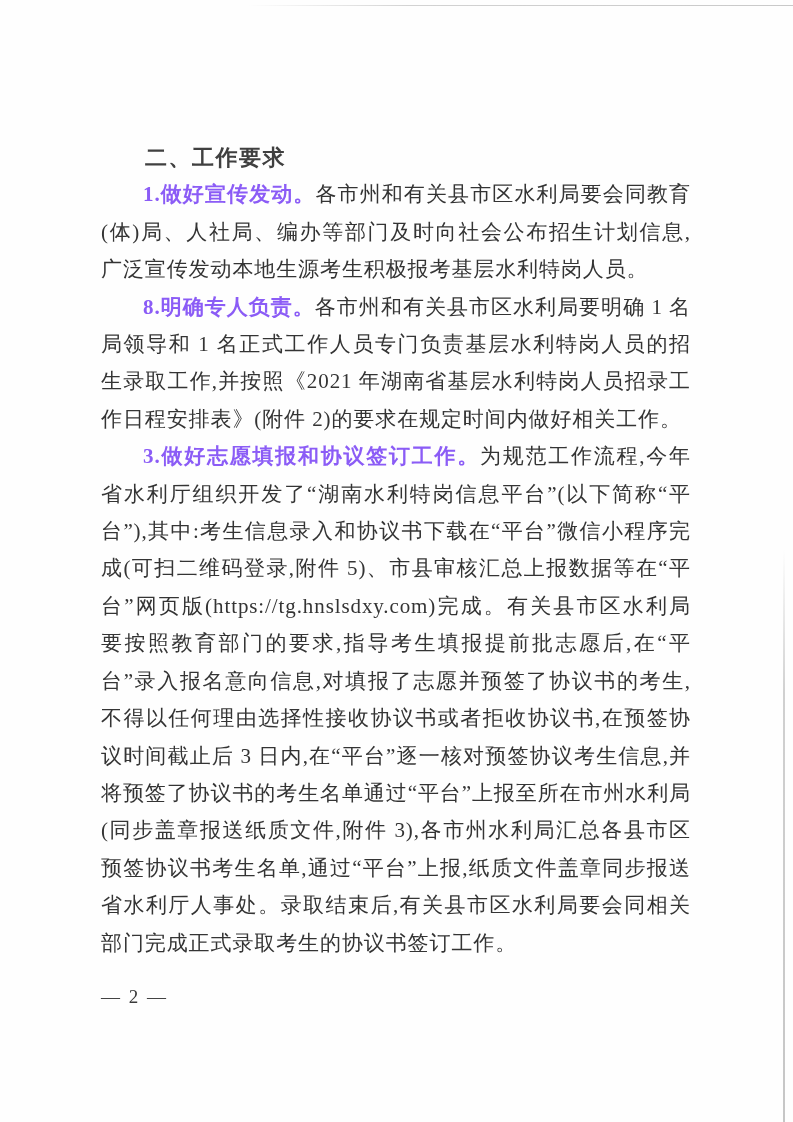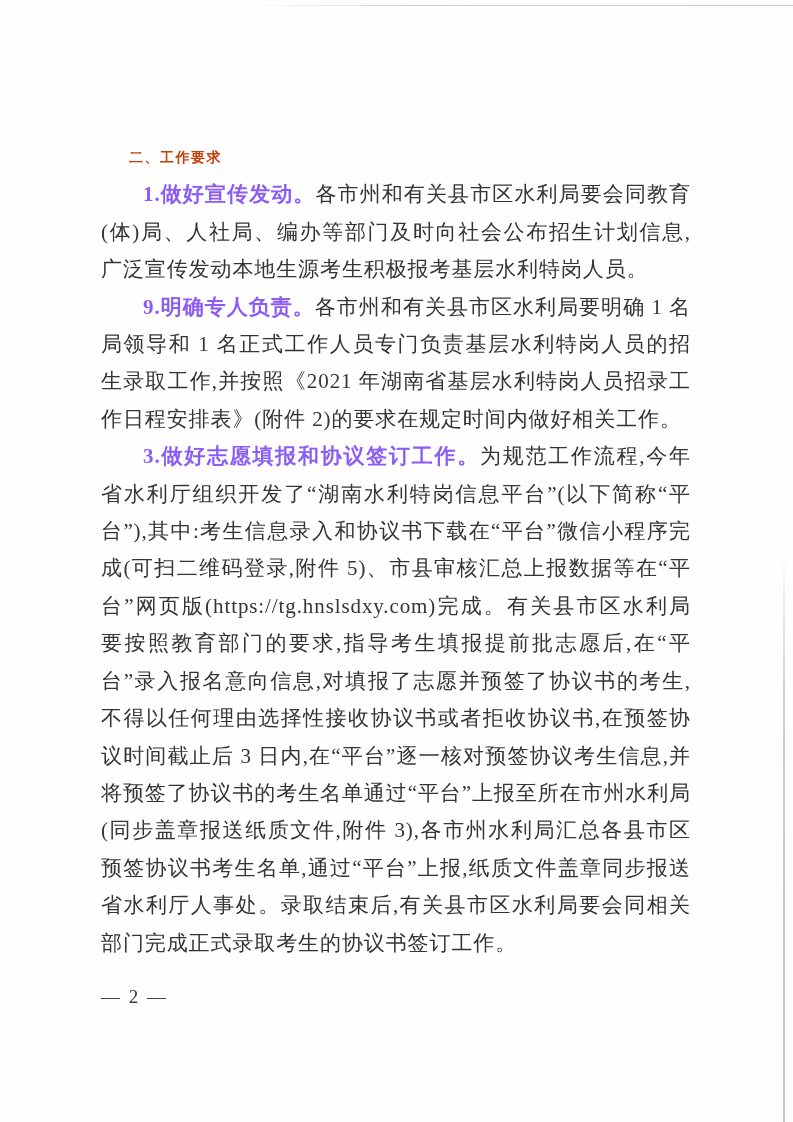--- a/index.html
+++ b/index.html
@@ -39,23 +39,23 @@
     width: 590px;
     color: #343434;
     font-size: 21px;
     line-height: 37.4px;
     letter-spacing: 0.9px;
     text-align: justify;
     text-justify: inter-ideograph;
   }
   .heading {
     margin: 0;
-    font-size: 14px;
+    font-size: 22px;
     font-weight: 700;
-    color: #c2410c;
+    color: #404040;
     text-indent: 2em;
     letter-spacing: 1.5px;
     line-height: 37.4px;
   }
   .para {
     margin: 0;
     text-indent: 2em;
   }
   .lead {
     font-weight: 700;
@@ -78,21 +78,21 @@
 
   <div class="edge-top"></div>
   <div class="edge-right"></div>
 
   <div class="content">
 
     <h2 class="heading">二、工作要求</h2>
 
     <p class="para"><span class="lead">1.做好宣传发动。</span><span>各市州和有关县市区水利局要会同教育(体)局、人社局、编办等部门及时向社会公布招生计划信息,广泛宣传发动本地生源考生积极报考基层水利特岗人员。</span></p>
 
-    <p class="para"><span class="lead">9.明确专人负责。</span><span>各市州和有关县市区水利局要明确 1 名局领导和 1 名正式工作人员专门负责基层水利特岗人员的招生录取工作,并按照《2021 年湖南省基层水利特岗人员招录工作日程安排表》(附件 2)的要求在规定时间内做好相关工作。</span></p>
+    <p class="para"><span class="lead">8.明确专人负责。</span><span>各市州和有关县市区水利局要明确 1 名局领导和 1 名正式工作人员专门负责基层水利特岗人员的招生录取工作,并按照《2021 年湖南省基层水利特岗人员招录工作日程安排表》(附件 2)的要求在规定时间内做好相关工作。</span></p>
 
     <p class="para"><span class="lead">3.做好志愿填报和协议签订工作。</span><span>为规范工作流程,今年省水利厅组织开发了“湖南水利特岗信息平台”(以下简称“平台”),其中:考生信息录入和协议书下载在“平台”微信小程序完成(可扫二维码登录,附件 5)、市县审核汇总上报数据等在“平台”网页版(https://tg.hnslsdxy.com)完成。有关县市区水利局要按照教育部门的要求,指导考生填报提前批志愿后,在“平台”录入报名意向信息,对填报了志愿并预签了协议书的考生,不得以任何理由选择性接收协议书或者拒收协议书,在预签协议时间截止后 3 日内,在“平台”逐一核对预签协议考生信息,并将预签了协议书的考生名单通过“平台”上报至所在市州水利局(同步盖章报送纸质文件,附件 3),各市州水利局汇总各县市区预签协议书考生名单,通过“平台”上报,纸质文件盖章同步报送省水利厅人事处。录取结束后,有关县市区水利局要会同相关部门完成正式录取考生的协议书签订工作。</span></p>
 
   </div>
 
   <div class="footer-pageno">— 2 —</div>
 
 </div>
 
 </body></html>

